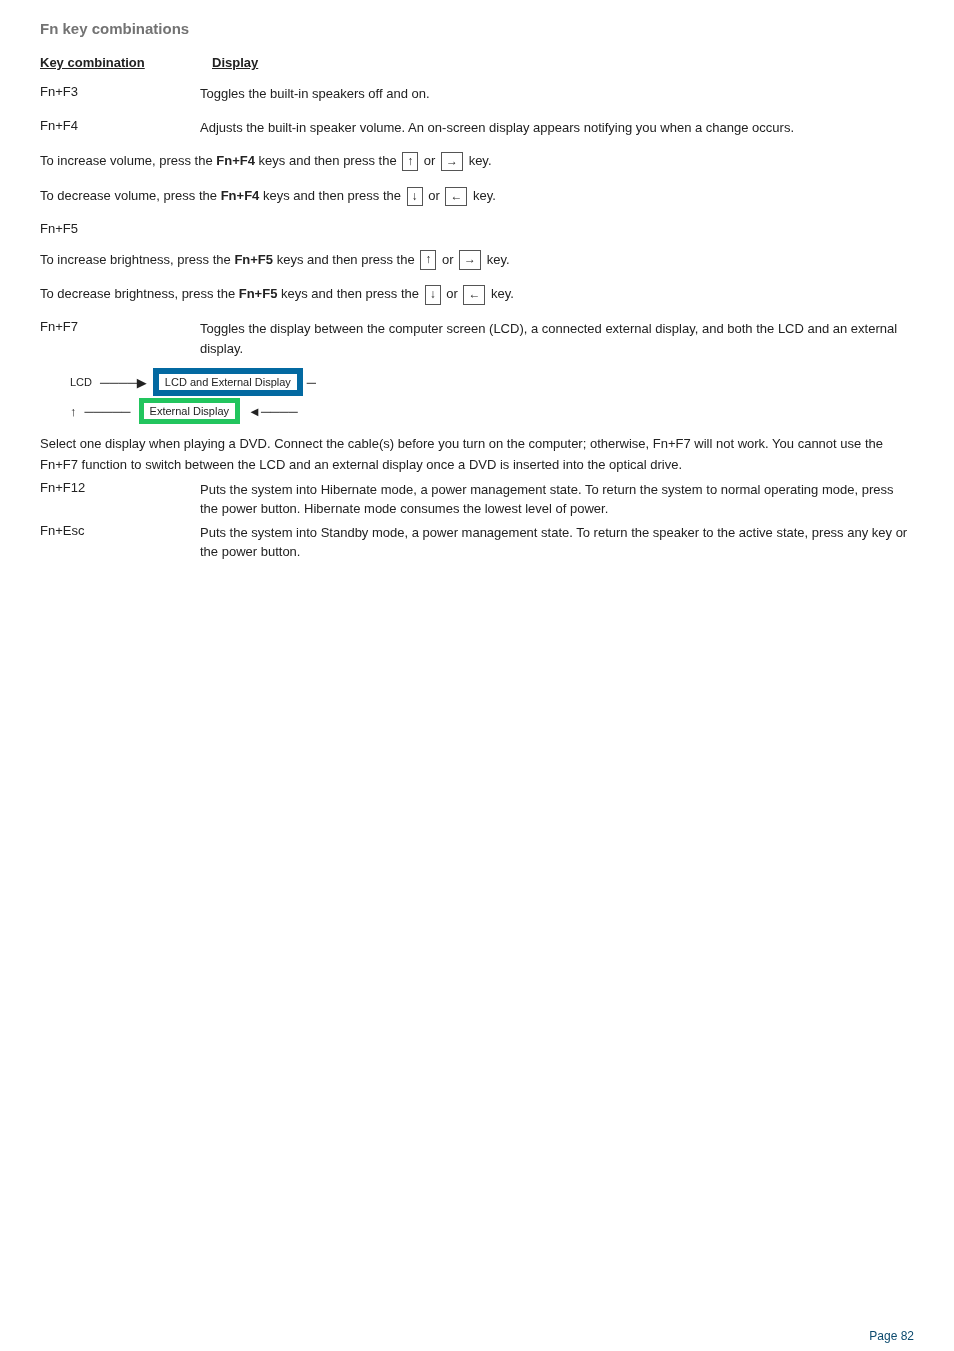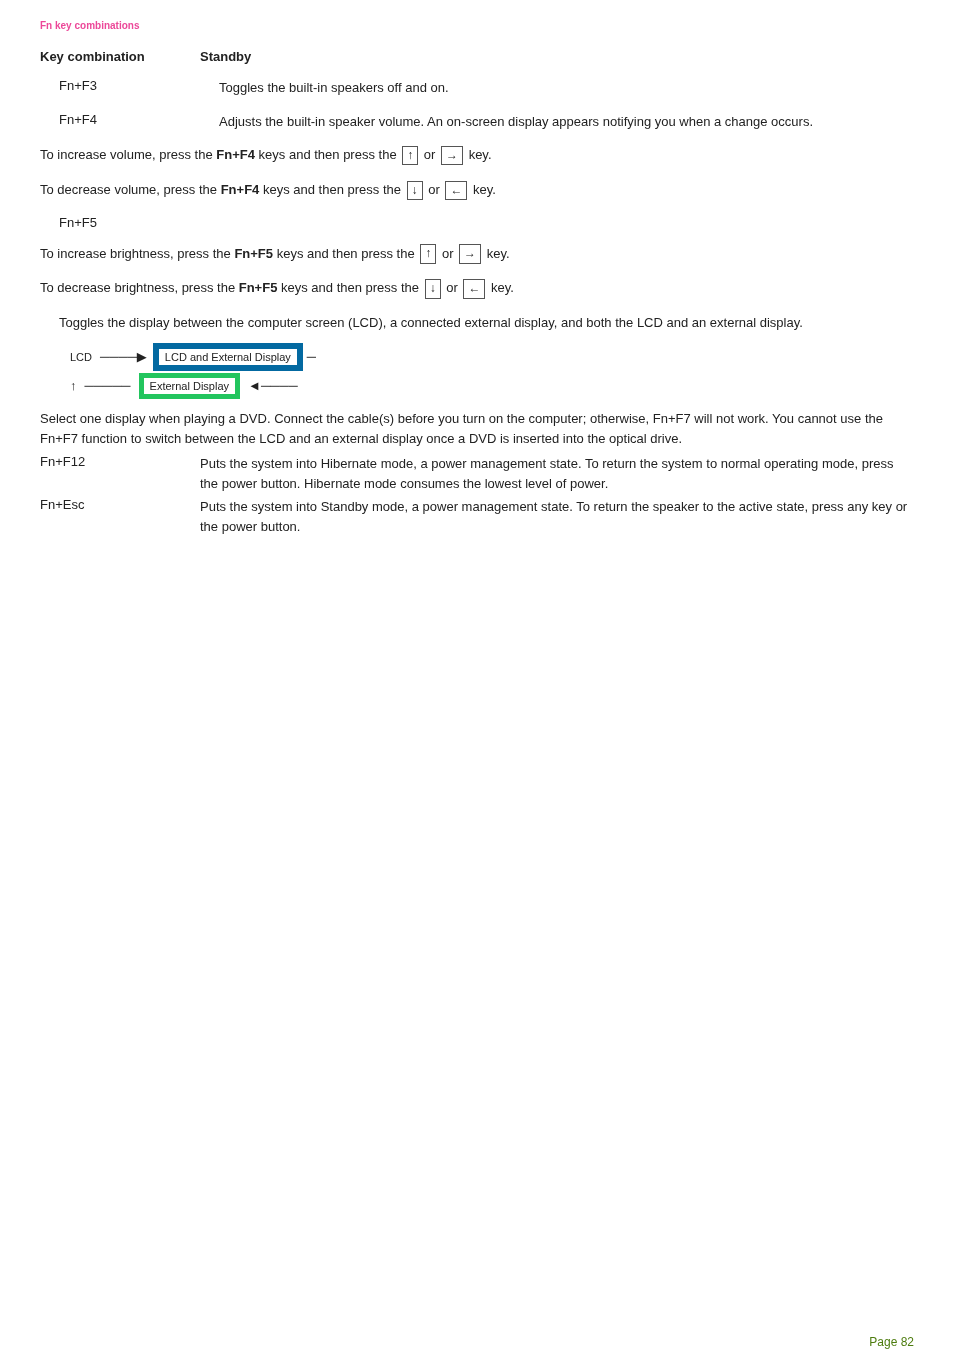--- a/index.html
+++ b/index.html
@@ -6,43 +6,43 @@
     body {
       background: #fff;
       font-family: Arial, sans-serif;
       font-size: 13px;
       color: #222;
       width: 954px;
       min-height: 1351px;
       padding: 20px 40px 40px 40px;
     }
     .page-title {
-      color: #ec4899;
-      font-size: 10px;
+      color: #737373;
+      font-size: 15px;
       font-weight: bold;
       margin-bottom: 18px;
     }
     .col-headers {
       display: flex;
-      gap: 0;
+      gap: 12px;
       margin-bottom: 14px;
+      text-decoration: underline;
     }
     .col-key {
       font-weight: bold;
       width: 160px;
       font-size: 13px;
     }
     .col-func {
       font-weight: bold;
       font-size: 13px;
     }
     .row {
       display: flex;
       margin-bottom: 6px;
-      margin-left: 19px;
     }
     .key-col {
       width: 160px;
       font-size: 13px;
       flex-shrink: 0;
     }
     .func-col {
       flex: 1;
       font-size: 13px;
       line-height: 1.5;
@@ -74,24 +74,24 @@
       padding: 2px 6px;
       font-size: 11px;
     }
     .disp-box {
       border: 6px solid #0369a1;
       padding: 2px 6px;
       font-size: 11px;
     }
     .page-num {
       position: fixed;
-      bottom: 2px;
+      bottom: 8px;
       right: 40px;
       font-size: 12px;
-      color: #4d7c0f;
+      color: #0c4a6e;
     }
     .full-row {
       margin-bottom: 6px;
       font-size: 13px;
       line-height: 1.6;
     }
     b { font-weight: bold; }
     .spacer { height: 8px; }
     .note-block {
       margin-top: 0;
@@ -103,21 +103,21 @@
       margin-bottom: 4px;
     }
   </style>
 </head>
 <body>
 
 <div class="page-title">Fn key combinations</div>
 
 <div class="col-headers">
   <div class="col-key">Key combination</div>
-  <div class="col-func">Standby</div>
+  <div class="col-func">Display</div>
 </div>
 
 <div class="row">
   <div class="key-col">Fn+F3</div>
   <div class="func-col">Toggles the built-in speakers off and on.</div>
 </div>
 
 <div class="spacer"></div>
 
 <div class="row">
@@ -167,20 +167,21 @@
   To decrease brightness, press the <b>Fn+F5</b> keys and then press the
   <span class="arrow-icon">↓</span>
   or
   <span class="arrow-icon">←</span>
   key.
 </div>
 
 <div class="spacer"></div>
 
 <div class="row">
+  <div class="key-col">Fn+F7</div>
   <div class="func-col">Toggles the display between the computer screen (LCD), a connected external display, and both the LCD and an external display.</div>
 </div>
 
 <div class="diagram-container">
   <div class="diagram-row">
     <span style="font-size:11px; margin-right:4px;">LCD</span>
     <span style="font-size:13px; margin-right:2px;">────▶</span>
     <span class="disp-box">LCD and External Display</span>
     <span style="font-size:13px; margin-left:0px;">─</span>
   </div>

